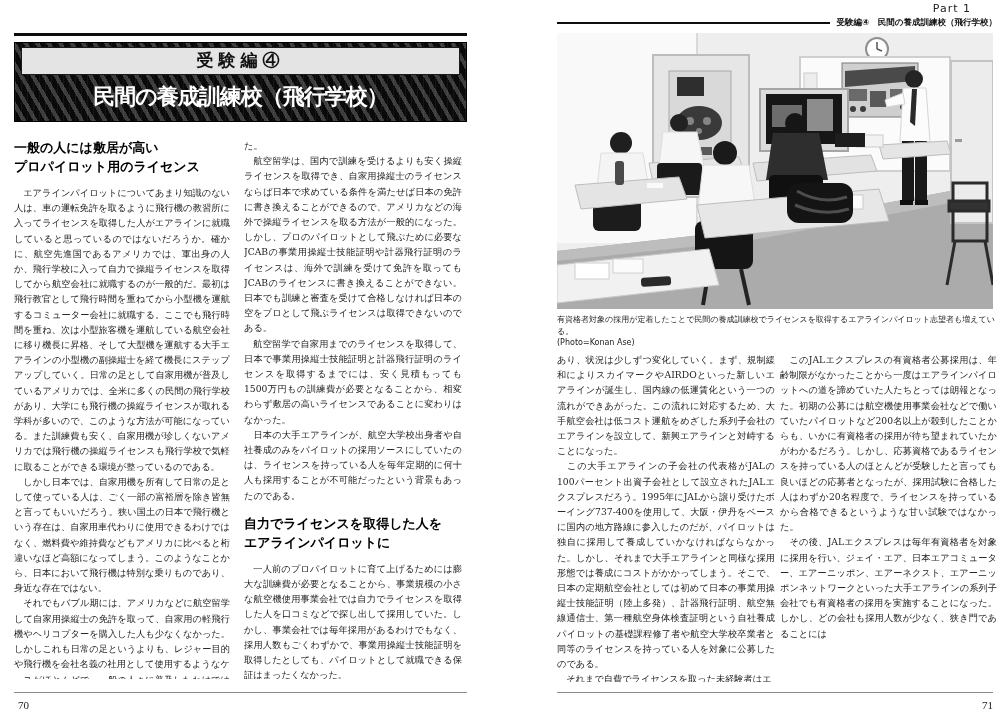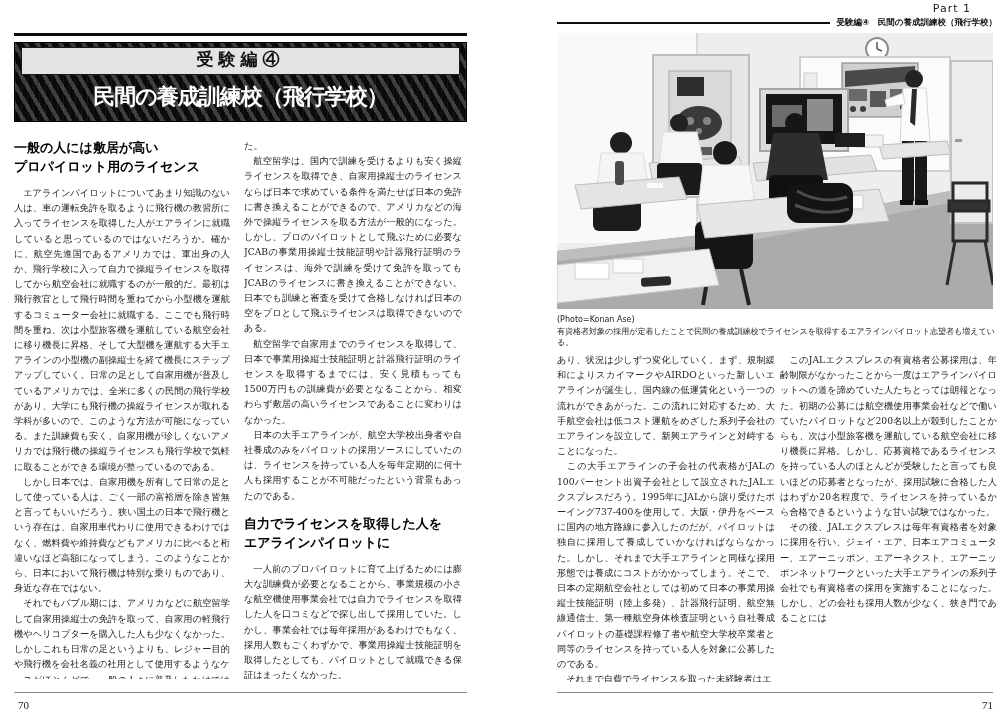--- a/index.html
+++ b/index.html
@@ -12,21 +12,21 @@
   .title-box{
     position:absolute;left:14px;top:42px;width:453px;height:80px;box-sizing:border-box;
     border:1px solid #000;
     background-image:
       repeating-linear-gradient(90deg, rgba(255,255,255,0.05) 0 1px, rgba(0,0,0,0) 1px 6px),
       repeating-linear-gradient(60deg, #0a0a0a 0 6px, #3d3d3d 6px 10px);
   }
   .kicker-bar{
     margin:5px 7px 0 7px;height:26px;line-height:26px;background:#e4e4e4;
     box-shadow:0 0 0 1px #1a1a1a;text-align:center;
-    font-family:Liberation Mono, monospace;
+    font-family:Liberation Sans, sans-serif;
     font-size:17px;font-weight:bold;letter-spacing:5px;color:#111;
   }
   .title-main{
     margin-top:1px;text-align:center;color:#ffffff;
     font-family:"DejaVu Sans","Liberation Sans",sans-serif;
     font-size:22px;font-weight:800;line-height:44px;letter-spacing:-1px;white-space:nowrap;
   }
   
   .col{position:absolute;overflow:hidden;}
   .col p{margin:0;text-align:justify;font-size:9.2px;line-height:15.2px;color:#1b1b1b;}
@@ -235,31 +235,31 @@
     <g>
       <polygon points="0,232 152,216 162,252 0,270" fill="#f1f1f1" stroke="#c9c9c9"></polygon>
       <rect x="18" y="230" width="34" height="16" fill="#ffffff" stroke="#d0d0d0"></rect>
       <rect x="56" y="226" width="30" height="14" fill="#fbfbfb" stroke="#d0d0d0"></rect>
       <rect x="84" y="244" width="30" height="9" rx="3" fill="#2a2a2a" transform="rotate(-4 99 248)"></rect>
     </g>
   </svg>
 </div>
 
 <div class="photo-caption">
+  <div>有資格者対象の採用が定着したことで民間の養成訓練校でライセンスを取得するエアラインパイロット志望者も増えている。</div>
   <div>(Photo=Konan Ase)</div>
-  <div>有資格者対象の採用が定着したことで民間の養成訓練校でライセンスを取得するエアラインパイロット志望者も増えている。</div>
 </div>
 
 <div class="col col-3">
   <p>あり、状況は少しずつ変化していく。まず、規制緩和によりスカイマークやAIRDOといった新しいエアラインが誕生し、国内線の低運賃化という一つの流れができあがった。この流れに対応するため、大手航空会社は低コスト運航をめざした系列子会社のエアラインを設立して、新興エアラインと対峙することになった。</p>
   <p>　この大手エアラインの子会社の代表格がJALの100パーセント出資子会社として設立されたJALエクスプレスだろう。1995年にJALから譲り受けたボーイング737-400を使用して、大阪・伊丹をベースに国内の地方路線に参入したのだが、パイロットは独自に採用して養成していかなければならなかった。しかし、それまで大手エアラインと同様な採用形態では養成にコストがかかってしまう。そこで、日本の定期航空会社としては初めて日本の事業用操縦士技能証明（陸上多発）、計器飛行証明、航空無線通信士、第一種航空身体検査証明という自社養成パイロットの基礎課程修了者や航空大学校卒業者と同等のライセンスを持っている人を対象に公募したのである。</p>
   <p>　それまで自費でライセンスを取った未経験者はエ</p>
 </div>
 
 <div class="col col-4">
-  <p>　このJALエクスプレスの有資格者公募採用は、年齢制限がなかったことから一度はエアラインパイロットへの道を諦めていた人たちとっては朗報となった。初期の公募には航空機使用事業会社などで働いていたパイロットなど200名以上が殺到したことからも、次は小型旅客機を運航している航空会社に移り機長に昇格。しかし、応募資格であるライセンスを持っている人のほとんどが受験したと言っても良いほどの応募者となったが、採用試験に合格した人はわずか20名程度で、ライセンスを持っているから合格できるというような甘い試験ではなかった。</p>
+  <p>　このJALエクスプレスの有資格者公募採用は、年齢制限がなかったことから一度はエアラインパイロットへの道を諦めていた人たちとっては朗報となった。初期の公募には航空機使用事業会社などで働いていたパイロットなど200名以上が殺到したことからも、いかに有資格者の採用が待ち望まれていたかがわかるだろう。しかし、応募資格であるライセンスを持っている人のほとんどが受験したと言っても良いほどの応募者となったが、採用試験に合格した人はわずか20名程度で、ライセンスを持っているから合格できるというような甘い試験ではなかった。</p>
   <p>　その後、JALエクスプレスは毎年有資格者を対象に採用を行い、ジェイ・エア、日本エアコミューター、エアーニッポン、エアーネクスト、エアーニッポンネットワークといった大手エアラインの系列子会社でも有資格者の採用を実施することになった。しかし、どの会社も採用人数が少なく、狭き門であることには</p>
 </div>
 
 <div class="bottom-rule left"></div>
 <div class="bottom-rule right"></div>
 <div class="page-num left">70</div>
 <div class="page-num right">71</div>
 
 </body></html>

